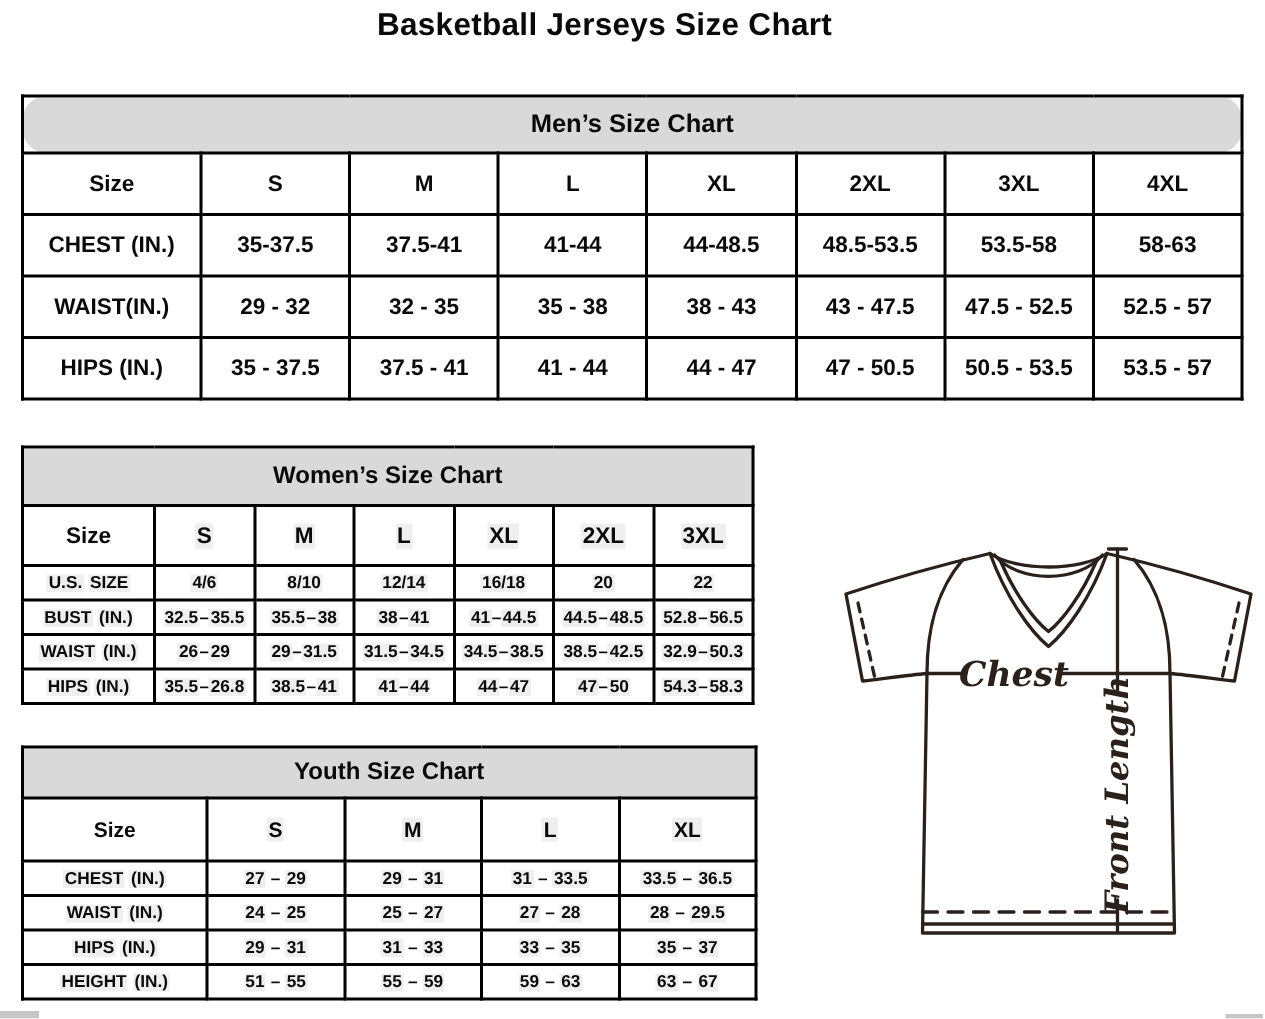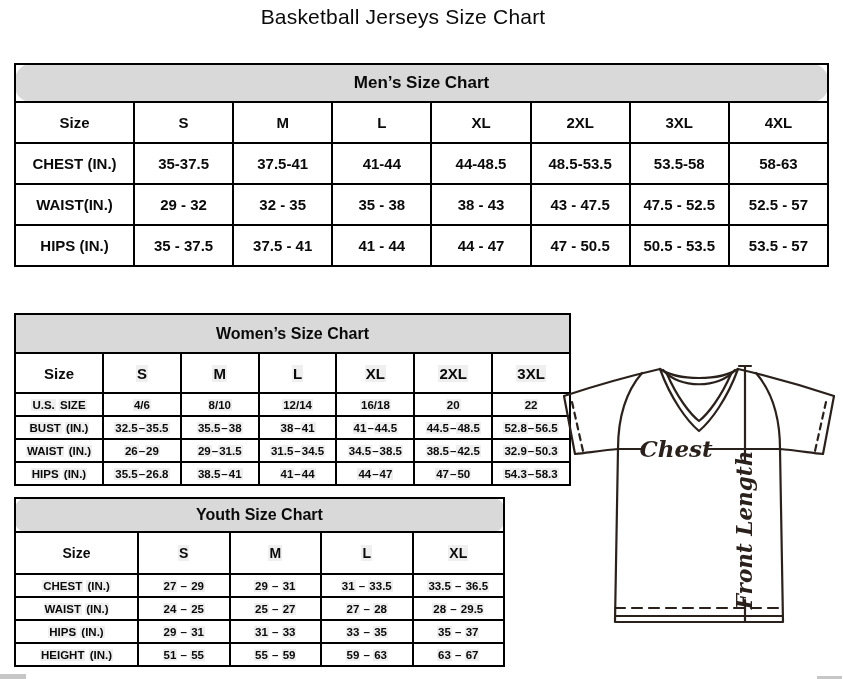--- a/index.html
+++ b/index.html
@@ -3,42 +3,42 @@
 <meta charset="utf-8">
 <style>
   html,body{margin:0;padding:0;}
   body{
     width:843px;height:679px;position:relative;overflow:hidden;
     background:#ffffff;color:#000;
     font-family:"Liberation Sans","DejaVu Sans",sans-serif;
   }
   .page-title{
     position:absolute;left:0;top:5px;width:806px;text-align:center;
-    font-size:21px;font-weight:normal;color:#0a0a0a;letter-spacing:.2px;
+    font-size:21px;font-weight:bold;color:#0a0a0a;letter-spacing:.2px;
   }
   .tbl-wrap{position:absolute;}
   #men-wrap{left:14px;top:63px;width:815px;}
-  #women-wrap{left:14px;top:297px;width:557px;margin-top:16px;}
+  #women-wrap{left:14px;top:297px;width:489px;}
   #youth-wrap{left:14px;top:497px;width:491px;}
   table.sz-table{border-collapse:collapse;table-layout:fixed;width:100%;}
   table.sz-table th,table.sz-table td{
     border:2px solid #000;text-align:center;vertical-align:middle;
     font-weight:bold;padding:0;white-space:nowrap;overflow:hidden;color:#0a0a0a;
   }
   tr.title-row th{background:#d9d9d9;}
   
   .tbl-men tr.title-row th{height:36px;font-size:17px;border-radius:16px;}
   .tbl-men tr.size-row th{height:39px;font-size:15px;}
   .tbl-men tbody td{height:39px;font-size:15px;}
   
   .tbl-women tr.title-row th{height:37px;font-size:16px;}
   .tbl-women tr.size-row th{height:38px;font-size:15px;}
   .tbl-women tbody td{height:21px;font-size:11.5px;}
   
-  .tbl-youth tr.title-row th{height:32px;font-size:16px;border-radius:11px;}
+  .tbl-youth tr.title-row th{height:32px;font-size:16px;}
   .tbl-youth tr.size-row th{height:40px;font-size:14px;}
   .tbl-youth tbody td{height:21px;font-size:11.5px;}
   .hl{background:#efefef;padding:0 1px;}
   
   #jersey{position:absolute;left:556px;top:362px;width:286px;height:266px;}
   #jersey path,#jersey line{fill:none;stroke:#2a211c;stroke-width:2.2;stroke-linecap:round;stroke-linejoin:round;}
   #jersey .dash{stroke-dasharray:6 5;}
   #jersey .hemdash{stroke-dasharray:10 7;}
   #jersey text{
     fill:#2a211c;font-family:"DejaVu Serif","Liberation Serif",serif;

